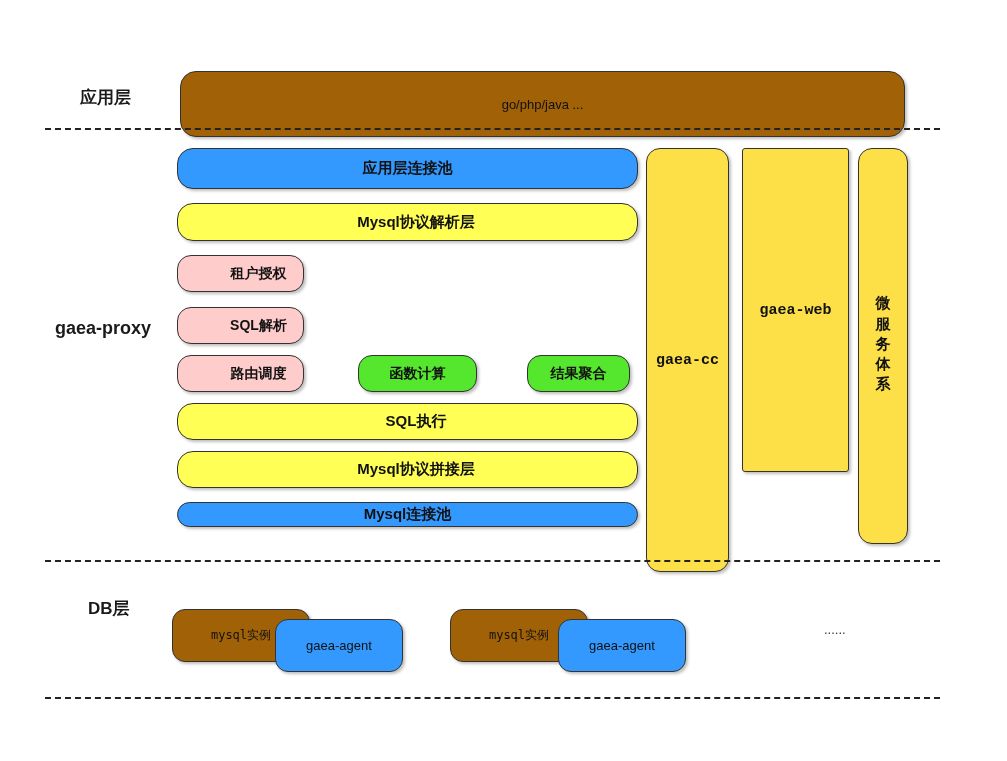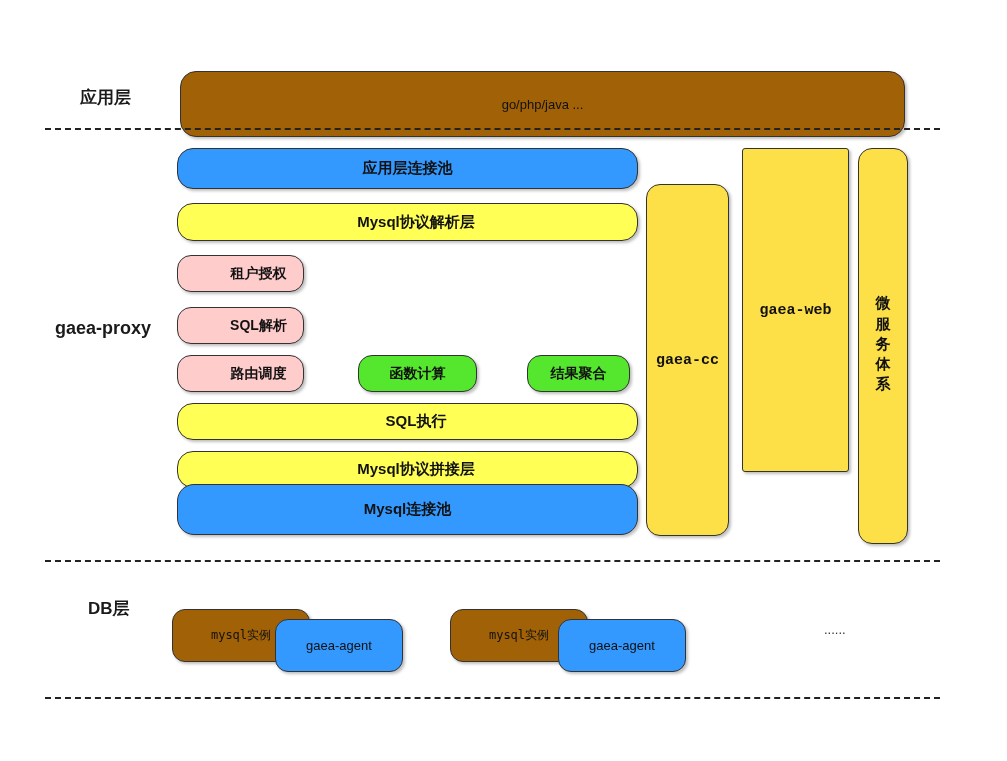--- a/index.html
+++ b/index.html
@@ -21,29 +21,29 @@
   .green{background:#55e62e;}
   .cyan{background:#fde047;font-family:Liberation Mono, monospace;}
 
   .app-box{left:180px;top:47px;width:725px;height:66px;font-size:13px;font-weight:normal;}
 
   .full{left:177px;width:461px;}
   .b-app-pool{top:148px;height:41px;}
   .b-mysql-parse{top:203px;height:38px;}
   .b-sql-exec{top:403px;height:37px;}
   .b-mysql-join{top:451px;height:37px;}
-  .b-mysql-pool{top:484px;height:51px;border-radius:17px;}
+  .b-mysql-pool{top:502px;height:25px;border-radius:17px;}
 
   .b-tenant{left:177px;top:255px;width:127px;height:37px;}
   .b-sqlparse{left:177px;top:307px;width:127px;height:37px;}
   .b-route{left:177px;top:355px;width:127px;height:37px;}
   .b-func{left:358px;top:355px;width:119px;height:37px;}
   .b-result{left:527px;top:355px;width:103px;height:37px;}
 
-  .col-cc{left:646px;top:148px;width:83px;height:352px;border-radius:14px;margin-top:36px;}
+  .col-cc{left:646px;top:148px;width:83px;height:424px;border-radius:14px;}
   .col-web{left:742px;top:148px;width:107px;height:324px;border-radius:3px;text-align:center;}
   .col-micro{left:858px;top:148px;width:50px;height:396px;border-radius:14px;}
   .vertical-text{width:18px;word-break:break-all;line-height:1.35;text-align:center;}
 
   .dash{position:absolute;left:45px;width:895px;height:0;border-top:2px dashed #222;}
   .dash1{top:128px;}
   .dash2{top:560px;}
   .dash3{top:697px;}
 
   .db-mysql{width:138px;height:53px;font-family:"DejaVu Sans Mono","Liberation Mono",monospace;

